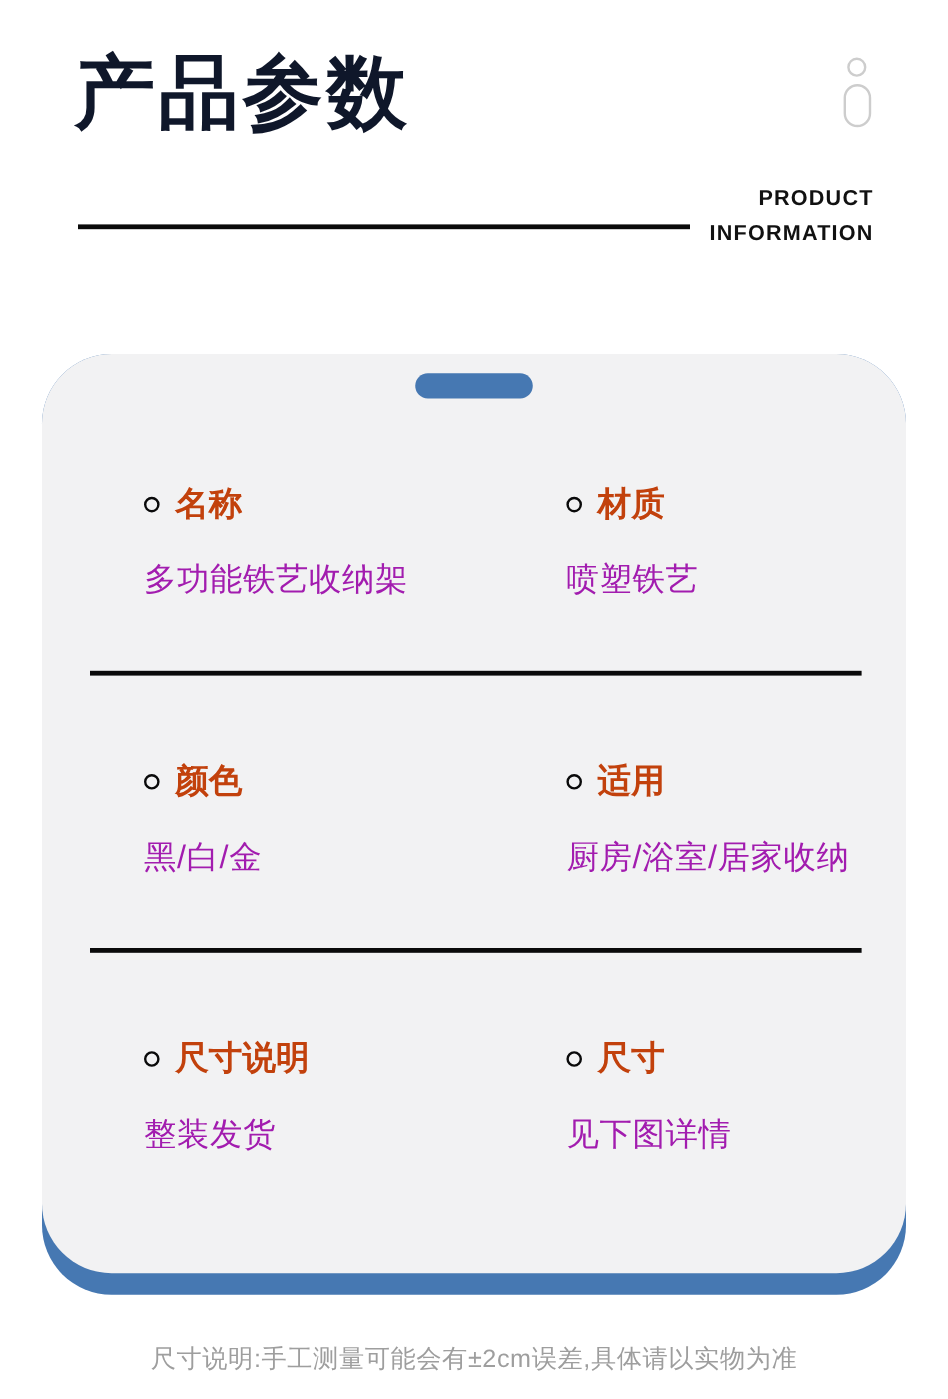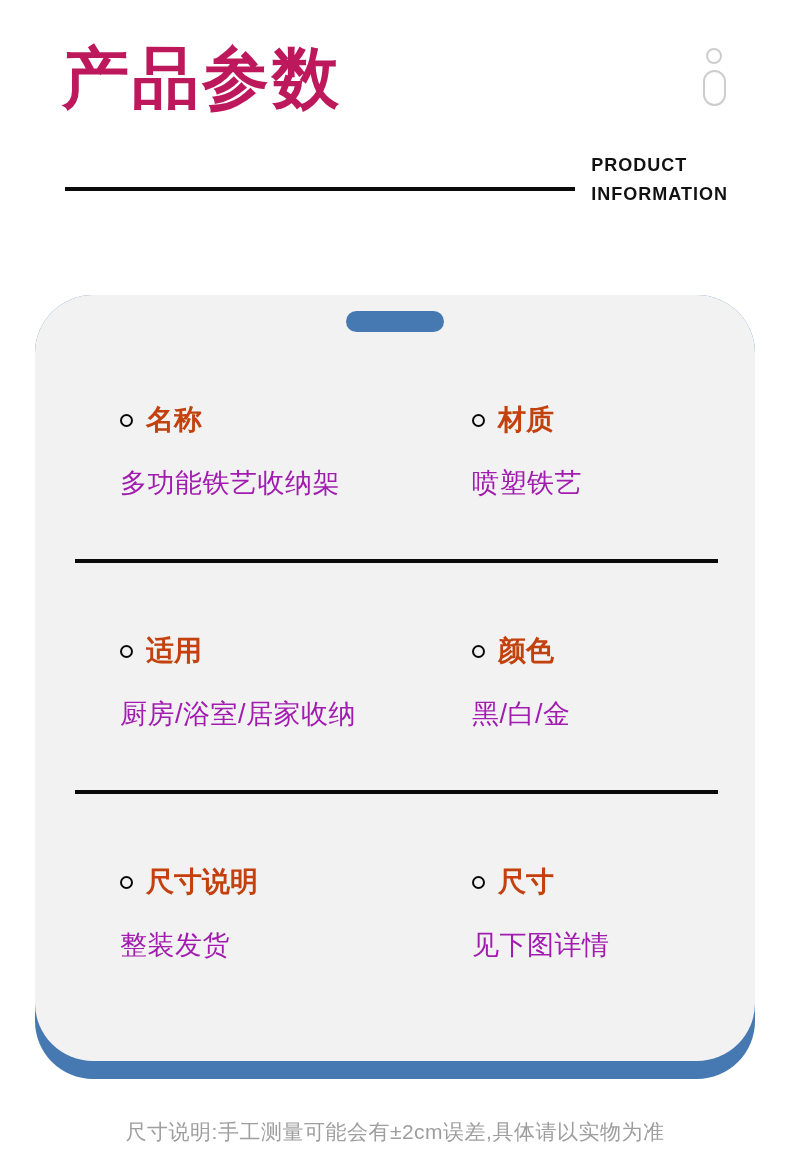--- a/index.html
+++ b/index.html
@@ -13,21 +13,21 @@
   }
 
   
   .header { position: relative; height: 295px; }
   .page-title {
     position: absolute;
     left: 62px;
     top: 36px;
     font-size: 67px;
     font-weight: 900;
-    color: #be185d;
+    color: #0f172a;
     letter-spacing: 3px;
     line-height: 1.25;
   }
   .info-icon {
     position: absolute;
     right: 64px;
     top: 48px;
     width: 24px;
     height: 60px;
   }
@@ -50,20 +50,21 @@
     left: 65px;
     top: 187px;
     width: 510px;
     height: 4px;
     background: #0a0a0a;
   }
   .subtitle-en {
     position: absolute;
     right: 62px;
     top: 151px;
+    text-align: right;
     font-size: 18px;
     font-weight: 700;
     color: #111111;
     letter-spacing: 1px;
     line-height: 29px;
   }
   .subtitle-en span { display: block; }
 
   
   .card-wrap {
@@ -171,30 +172,30 @@
         <div class="param-value">喷塑铁艺</div>
       </div>
     </section>
 
     <div class="divider"></div>
 
     <section class="param-row">
       <div class="param">
         <div class="param-label">
           <span class="bullet"></span>
+          <span>颜色</span>
+        </div>
+        <div class="param-value">黑/白/金</div>
+      </div>
+      <div class="param">
+        <div class="param-label">
+          <span class="bullet"></span>
           <span>适用</span>
         </div>
         <div class="param-value">厨房/浴室/居家收纳</div>
-      </div>
-      <div class="param">
-        <div class="param-label">
-          <span class="bullet"></span>
-          <span>颜色</span>
-        </div>
-        <div class="param-value">黑/白/金</div>
       </div>
     </section>
 
     <div class="divider"></div>
 
     <section class="param-row last">
       <div class="param">
         <div class="param-label">
           <span class="bullet"></span>
           <span>尺寸说明</span>

